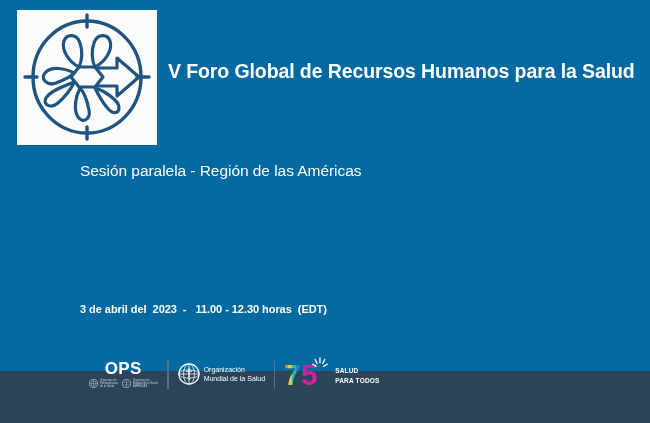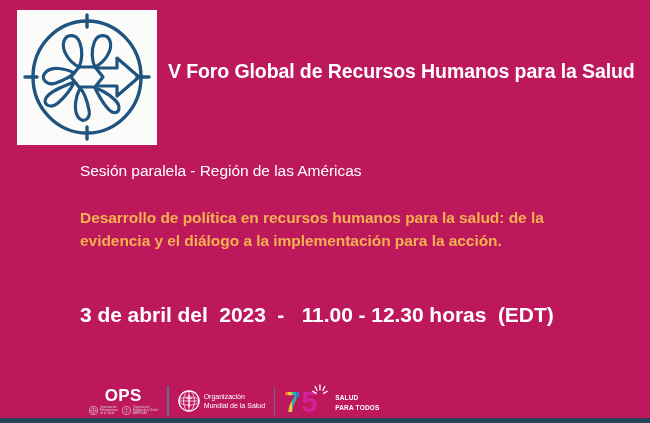--- a/index.html
+++ b/index.html
@@ -10,22 +10,22 @@
     width: 650px;
     height: 423px;
     overflow: hidden;
     background: #2a4459;
     font-family: "Liberation Sans", sans-serif;
     -webkit-font-smoothing: antialiased;
   }
   #slide {
     position: relative;
     width: 650px;
-    height: 418px;
-    background: #be185d;
+    height: 371px;
+    background: #0369a1;
   }
 
   
   .logo-box {
     position: absolute;
     left: 17px;
     top: 10px;
     width: 140px;
     height: 135px;
     background: #fbfbfa;
@@ -64,36 +64,35 @@
     font-size: 15.5px;
     font-weight: bold;
     line-height: 1.47;
     letter-spacing: -0.05px;
   }
   .datetime-line {
     position: absolute;
     left: 80px;
     top: 303px;
     color: #ffffff;
-    font-size: 21px;
+    font-size: 11px;
     font-weight: bold;
     letter-spacing: -0.05px;
     white-space: pre;
   }
 
   
   .footer-strip {
     position: absolute;
     left: 80px;
     top: 352px;
     height: 44px;
     display: flex;
     align-items: center;
     gap: 0px;
-    margin-top: 27px;
   }
   .footer-cell {
     display: flex;
     align-items: center;
     height: 44px;
     padding: 0 9px;
   }
   .divider {
     width: 1px;
     height: 30px;
@@ -194,21 +193,20 @@
       </g>
 
       <path d="M80 58 L100 58 L100 48 L122 67 L100 86 L100 76 L80 76" fill="none" stroke="#1f5480" stroke-width="3.2" stroke-linejoin="round" stroke-linecap="round"></path>
     </svg>
   </div>
 
   <div class="event-title">V Foro Global de Recursos Humanos para la Salud</div>
 
   <div class="session-line">Sesión paralela - Región de las Américas</div>
 
-  <div class="session-theme">Desarrollo de política en recursos humanos para la salud: de la evidencia y el diálogo a la implementación para la acción.</div>
 
   <div class="datetime-line">3 de abril del  2023  -   11.00 - 12.30 horas  (EDT)</div>
 
   <div class="footer-strip">
 
     <div class="footer-cell">
       <div class="ops-mark">
         <div class="ops-word">OPS</div>
         <div class="ops-sub">
           <div class="ops-sub-part">

